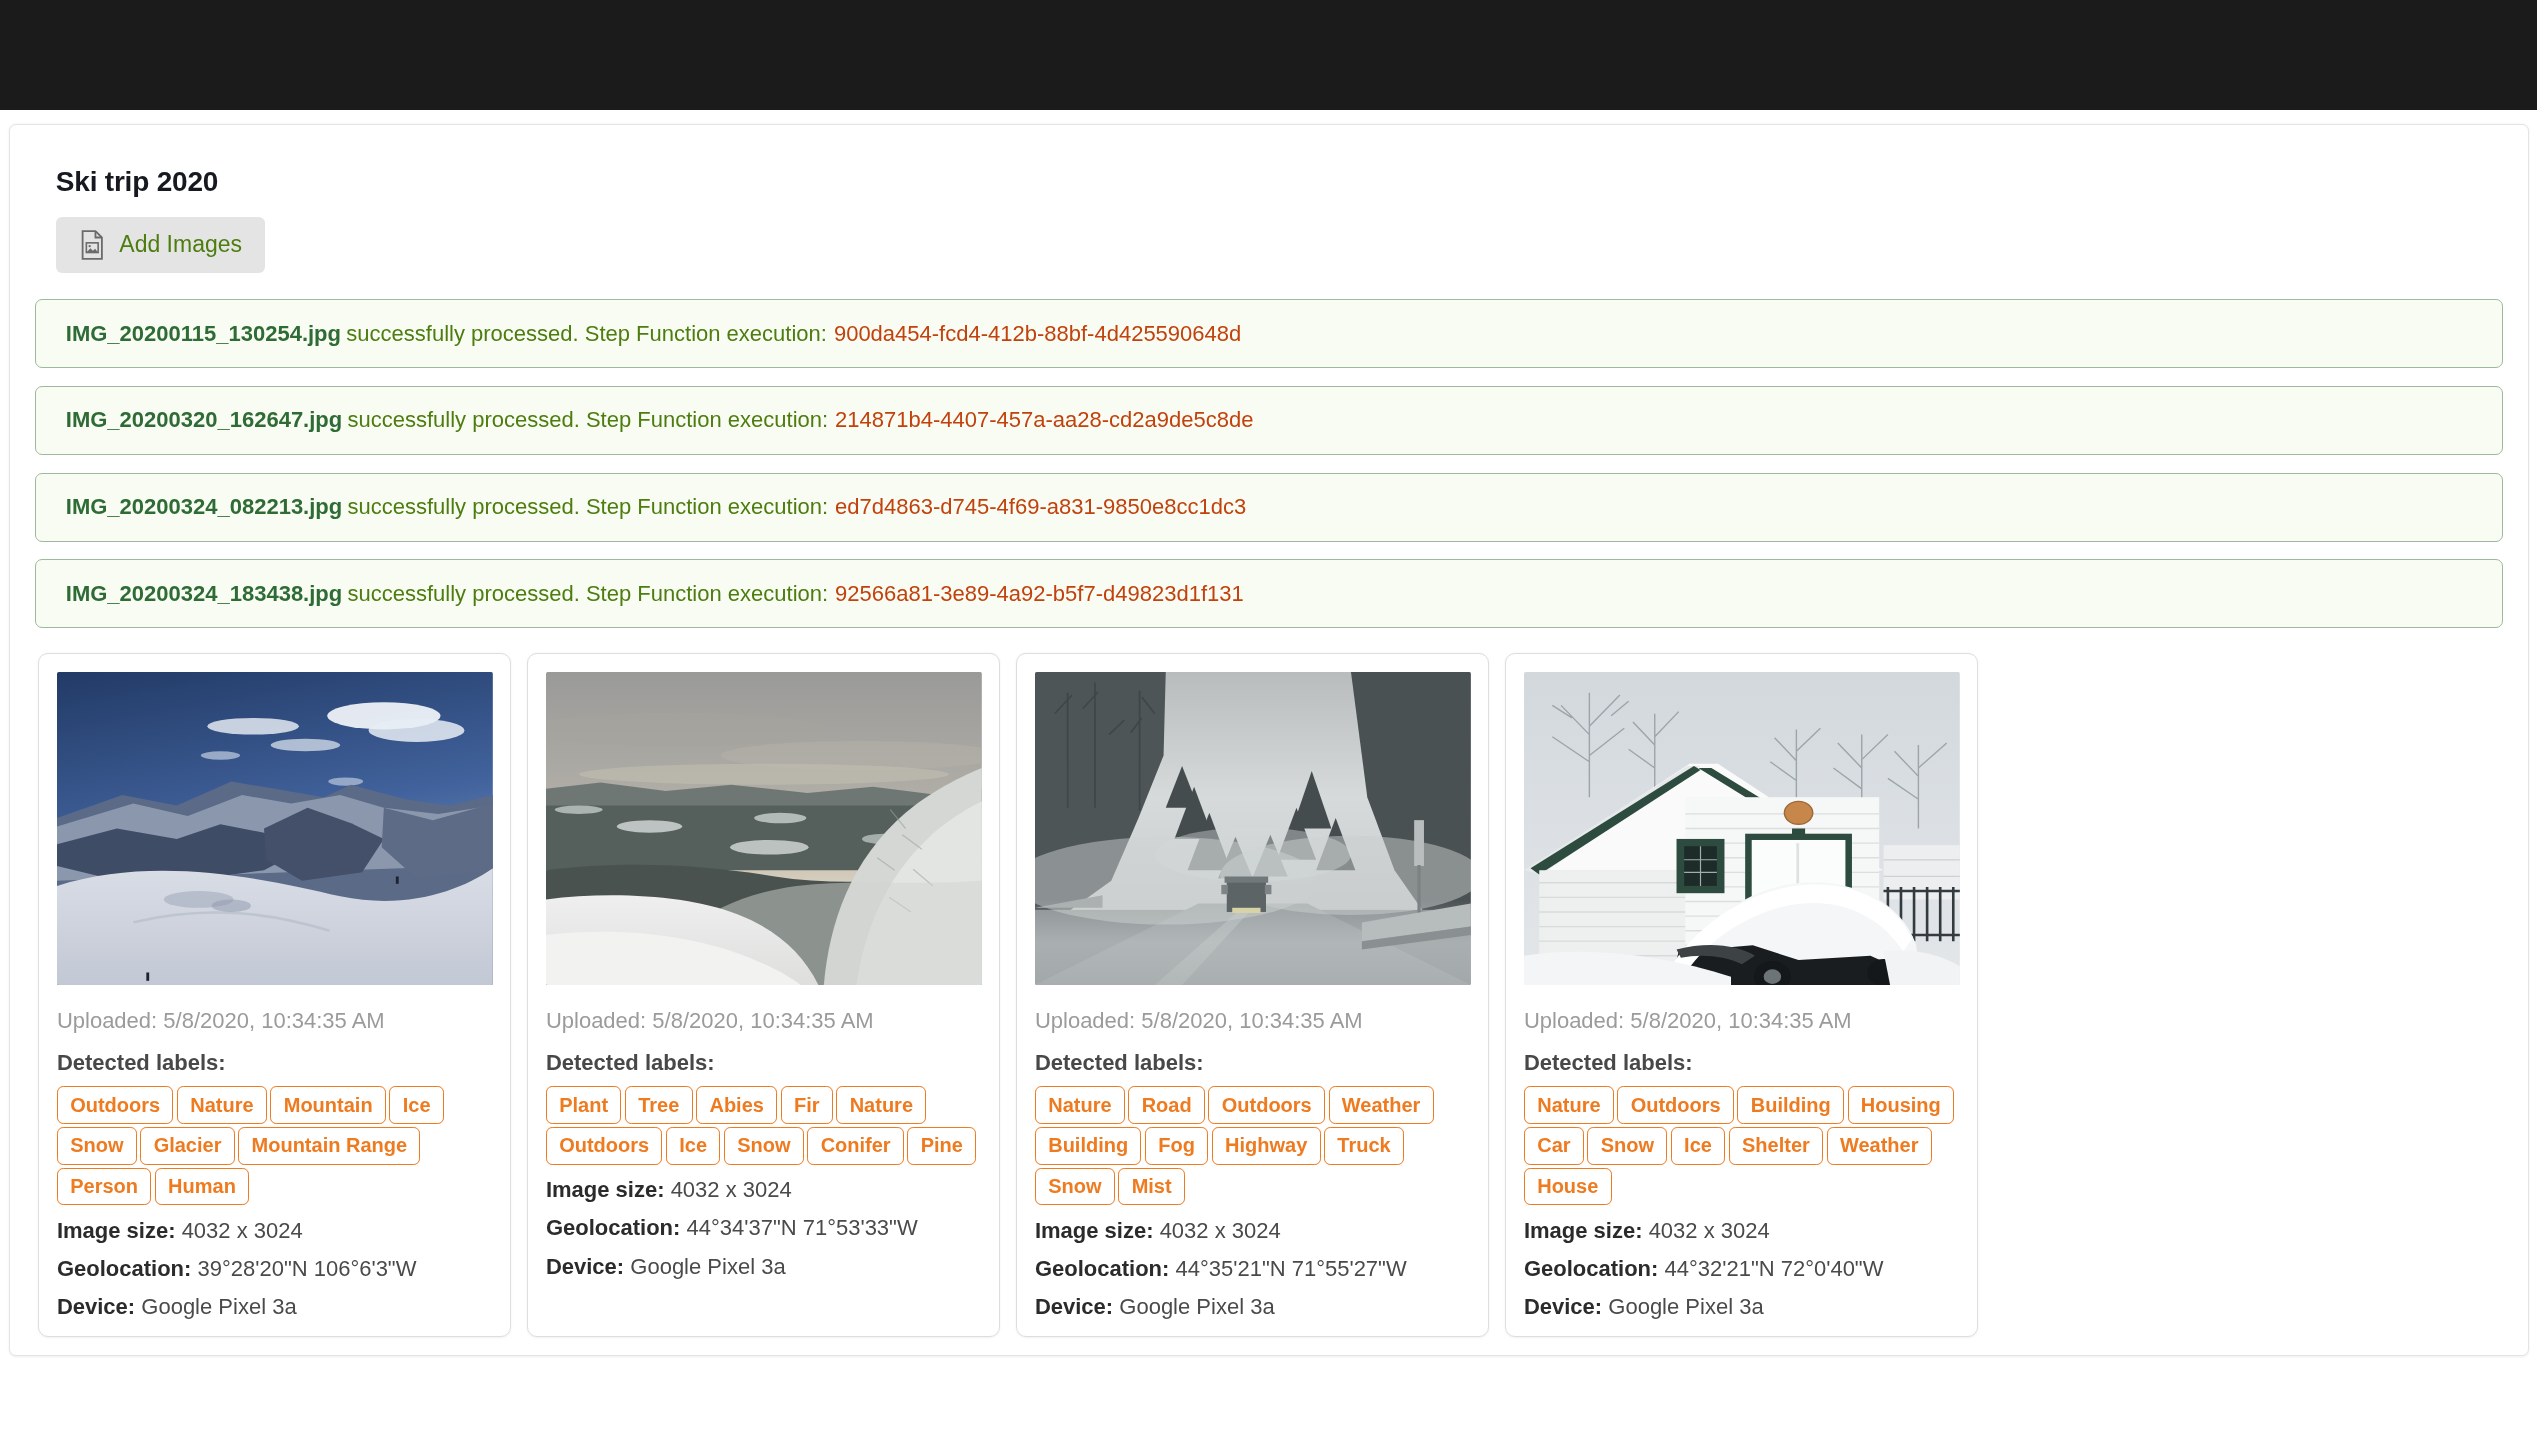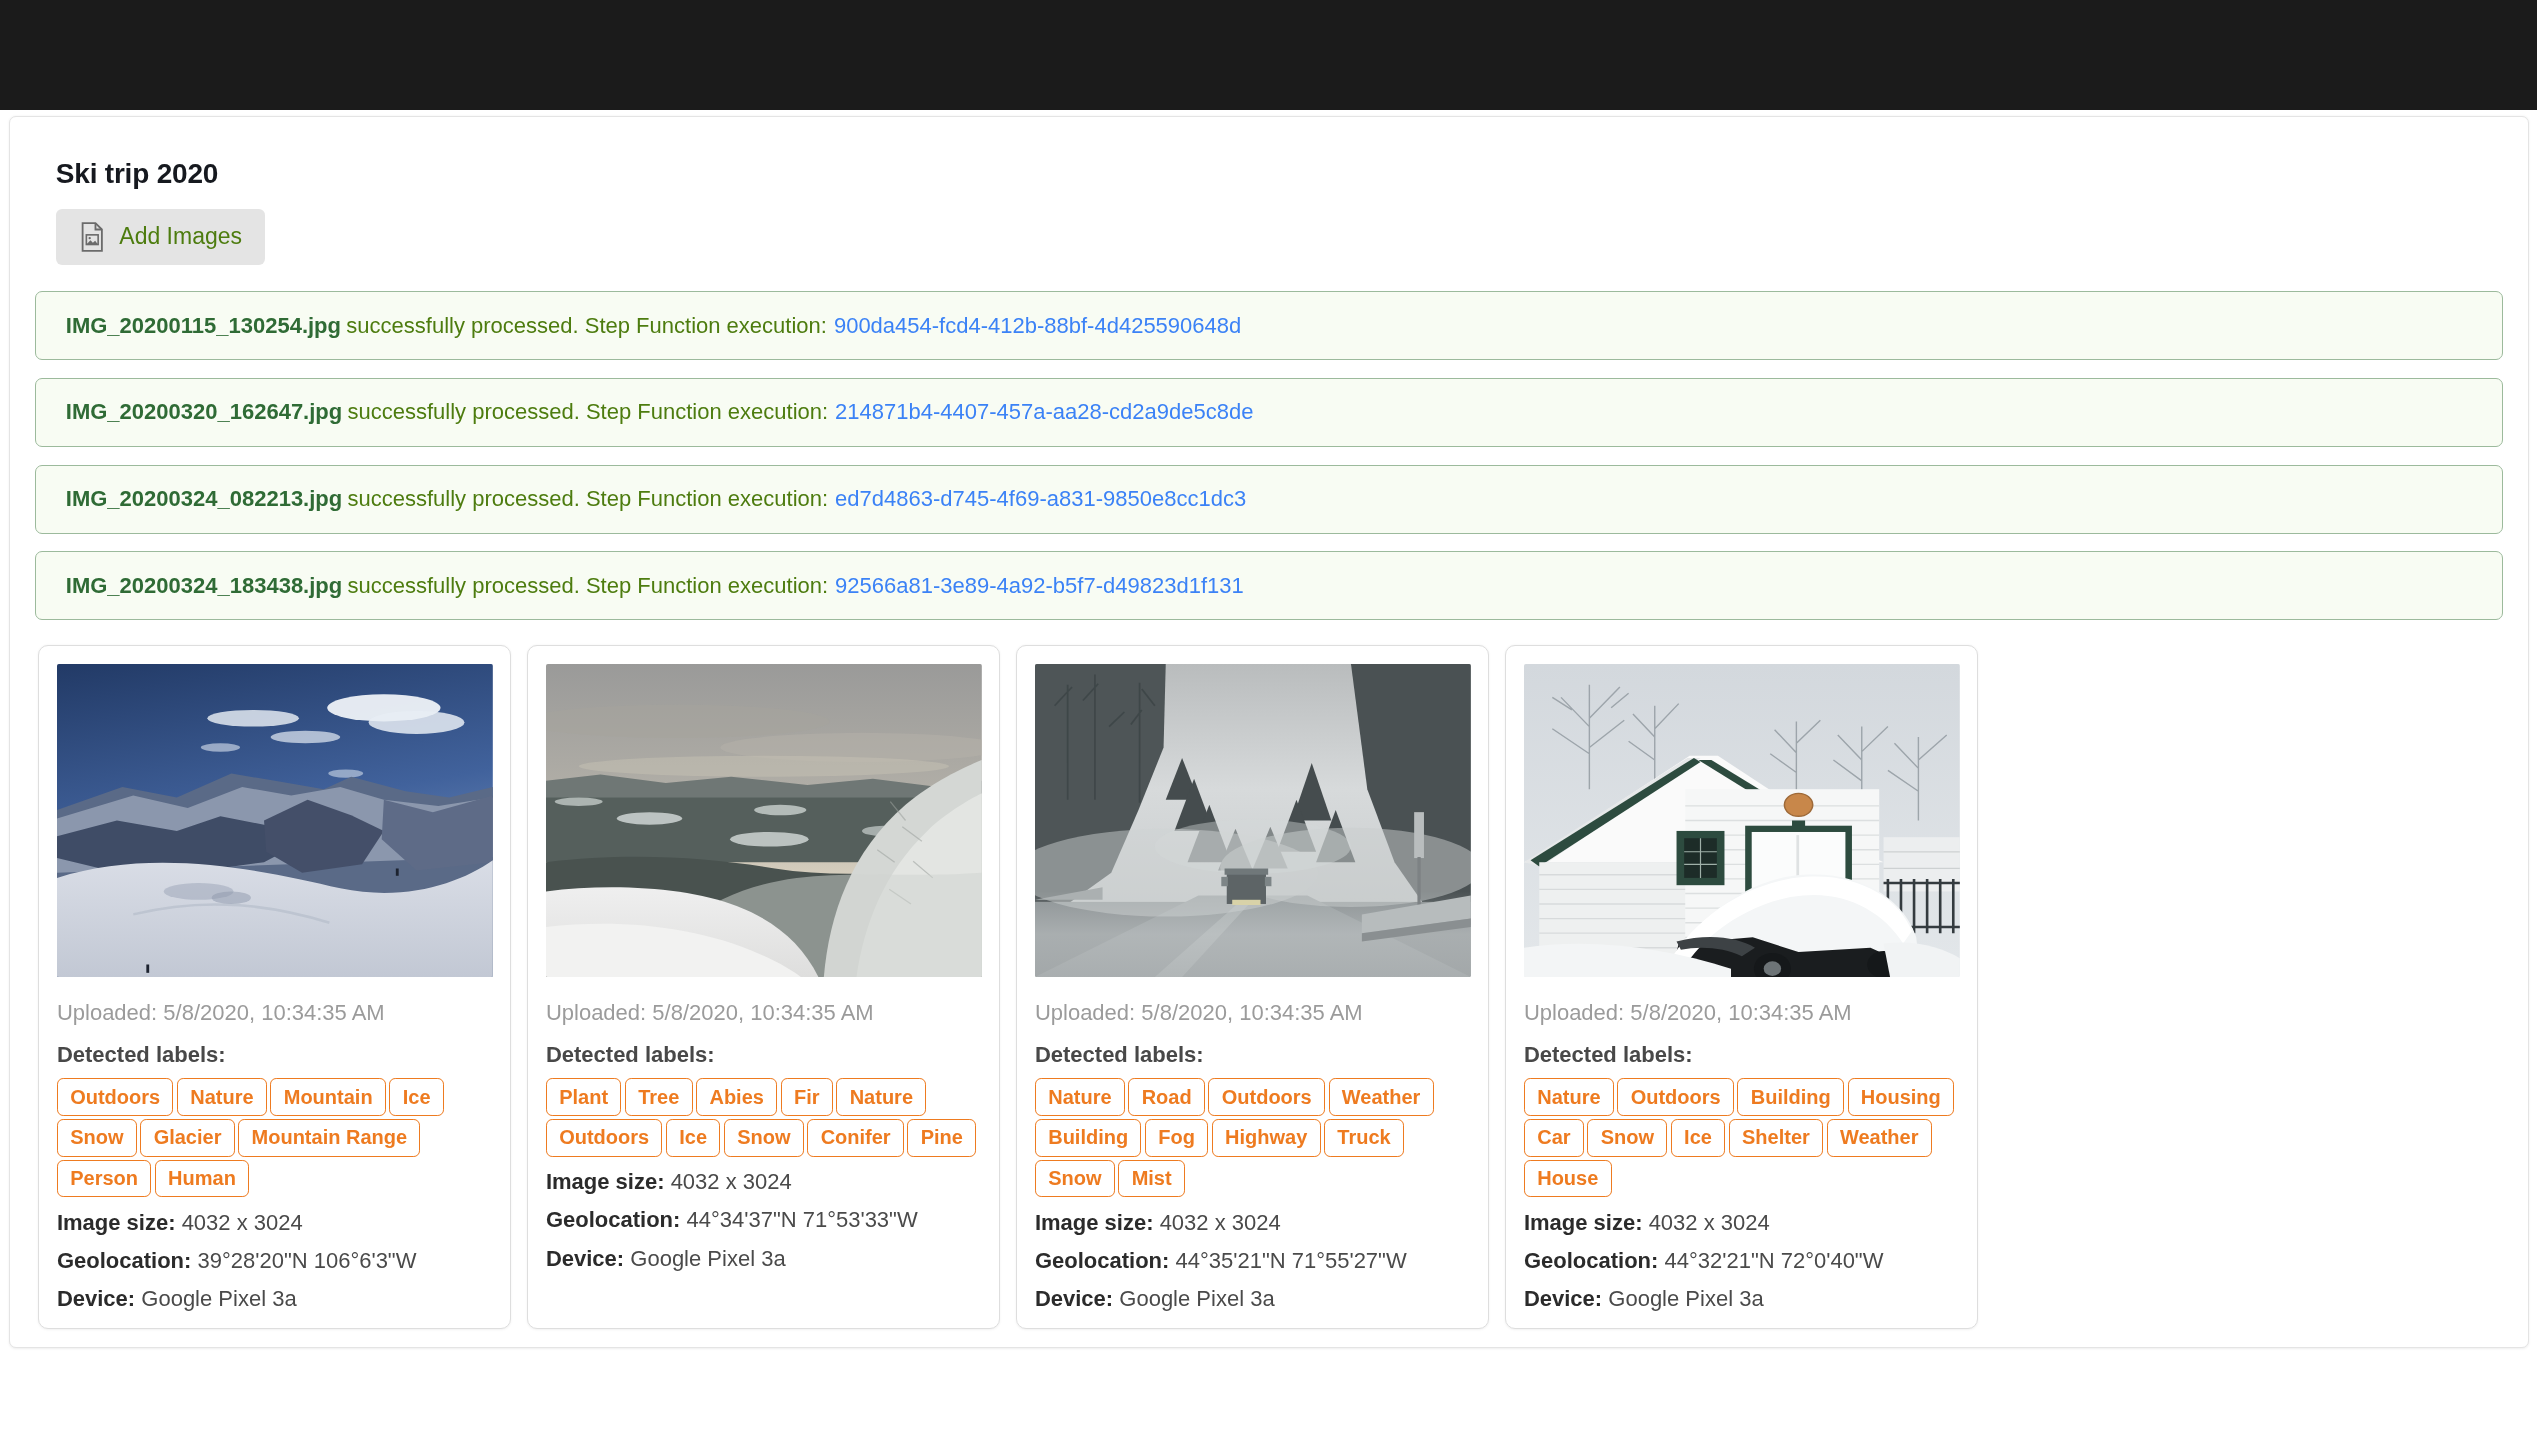--- a/index.html
+++ b/index.html
@@ -53,21 +53,21 @@
     cursor: pointer;
     display: flex;
     align-items: center;
     justify-content: center;
   }
 
   
   .page-card {
     position: absolute;
     left: 8.8px;
-    top: 116px;
+    top: 124px;
     width: 2520px;
     background: #ffffff;
     border: 0.9px solid #e4e4e4;
     border-radius: 7px;
     box-shadow: 0 0.9px 2.6px rgba(0,0,0,0.07);
     padding: 26.5px 25px 17.6px 25px;
   }
 
   .page-title {
     font-size: 28px;
@@ -105,21 +105,21 @@
     align-items: center;
     padding-left: 30px;
     margin-bottom: 17.6px;
     font-size: 22px;
     color: #4d7a4d;
     white-space: nowrap;
   }
   .alert .fname { font-weight: bold; color: #2f6b35; margin-right: 5.3px; }
   .alert .tail { color: #4d7c0f; }
   .alert .exec-link {
-    color: #3b82f6;
+    color: #c2410c;
     margin-left: 7px;
     text-decoration: none;
     cursor: pointer;
   }
 
   
   .grid {
     display: flex;
     gap: 16px;
     margin-top: 25px;

